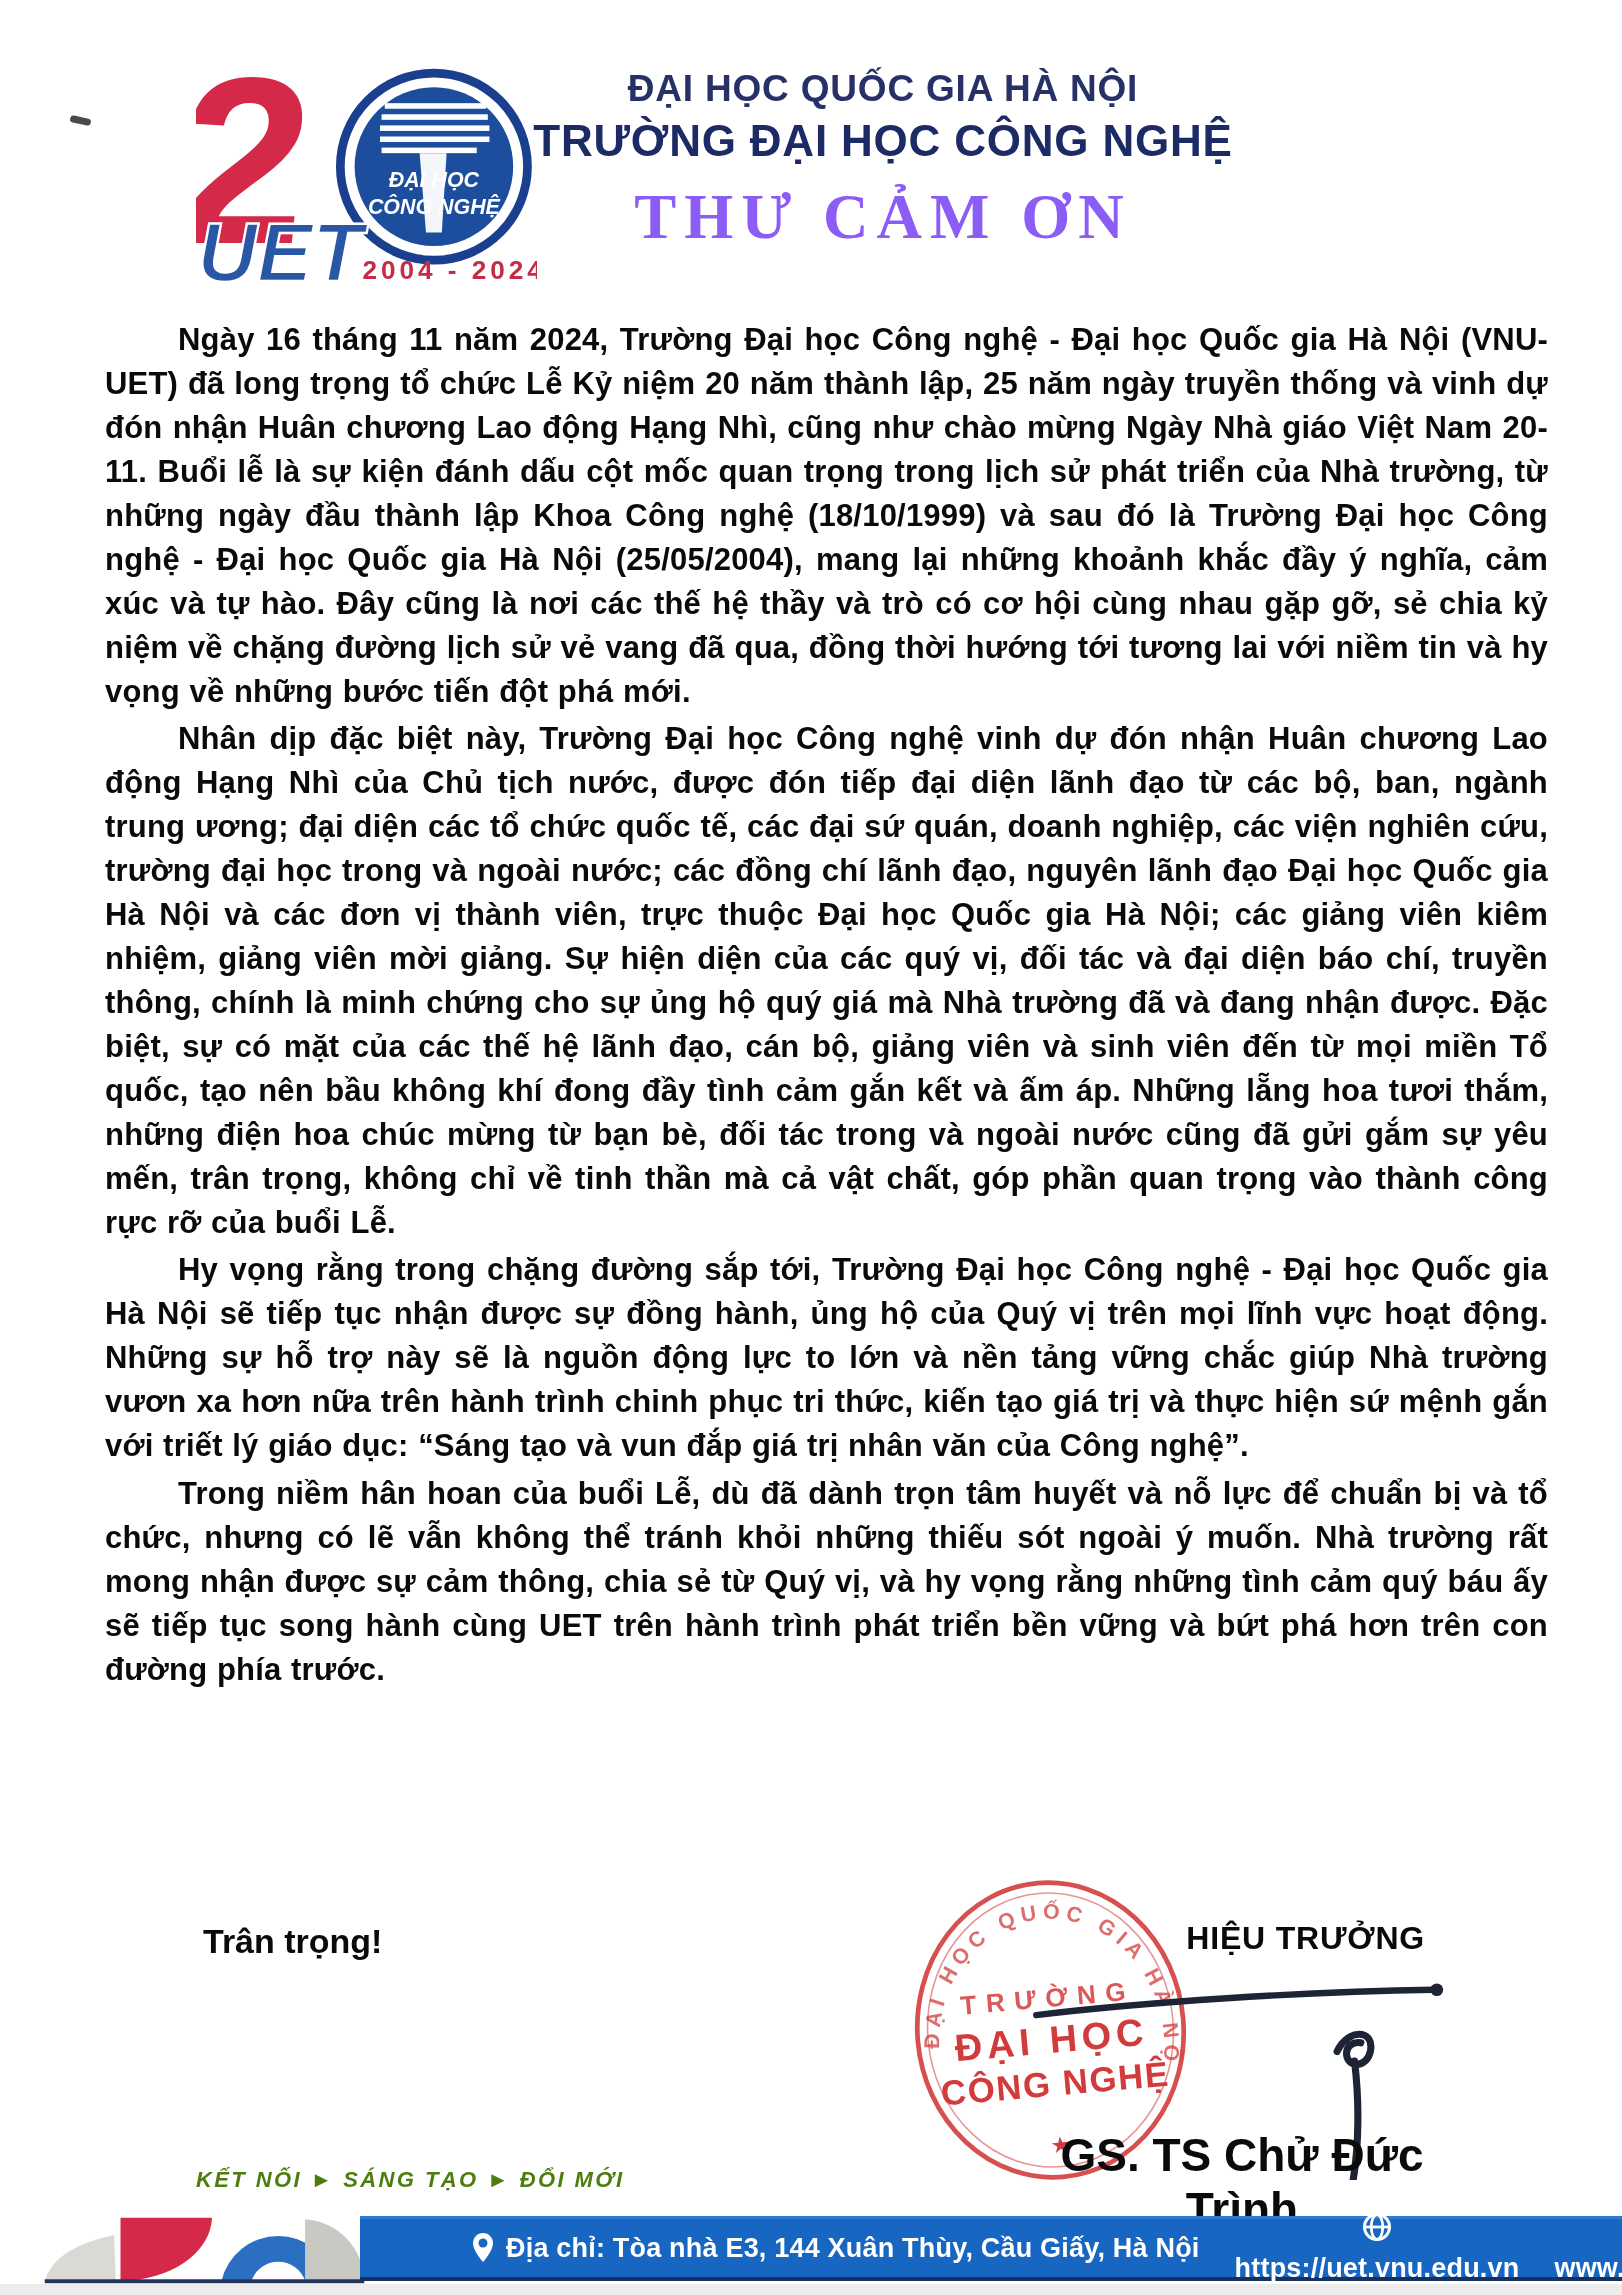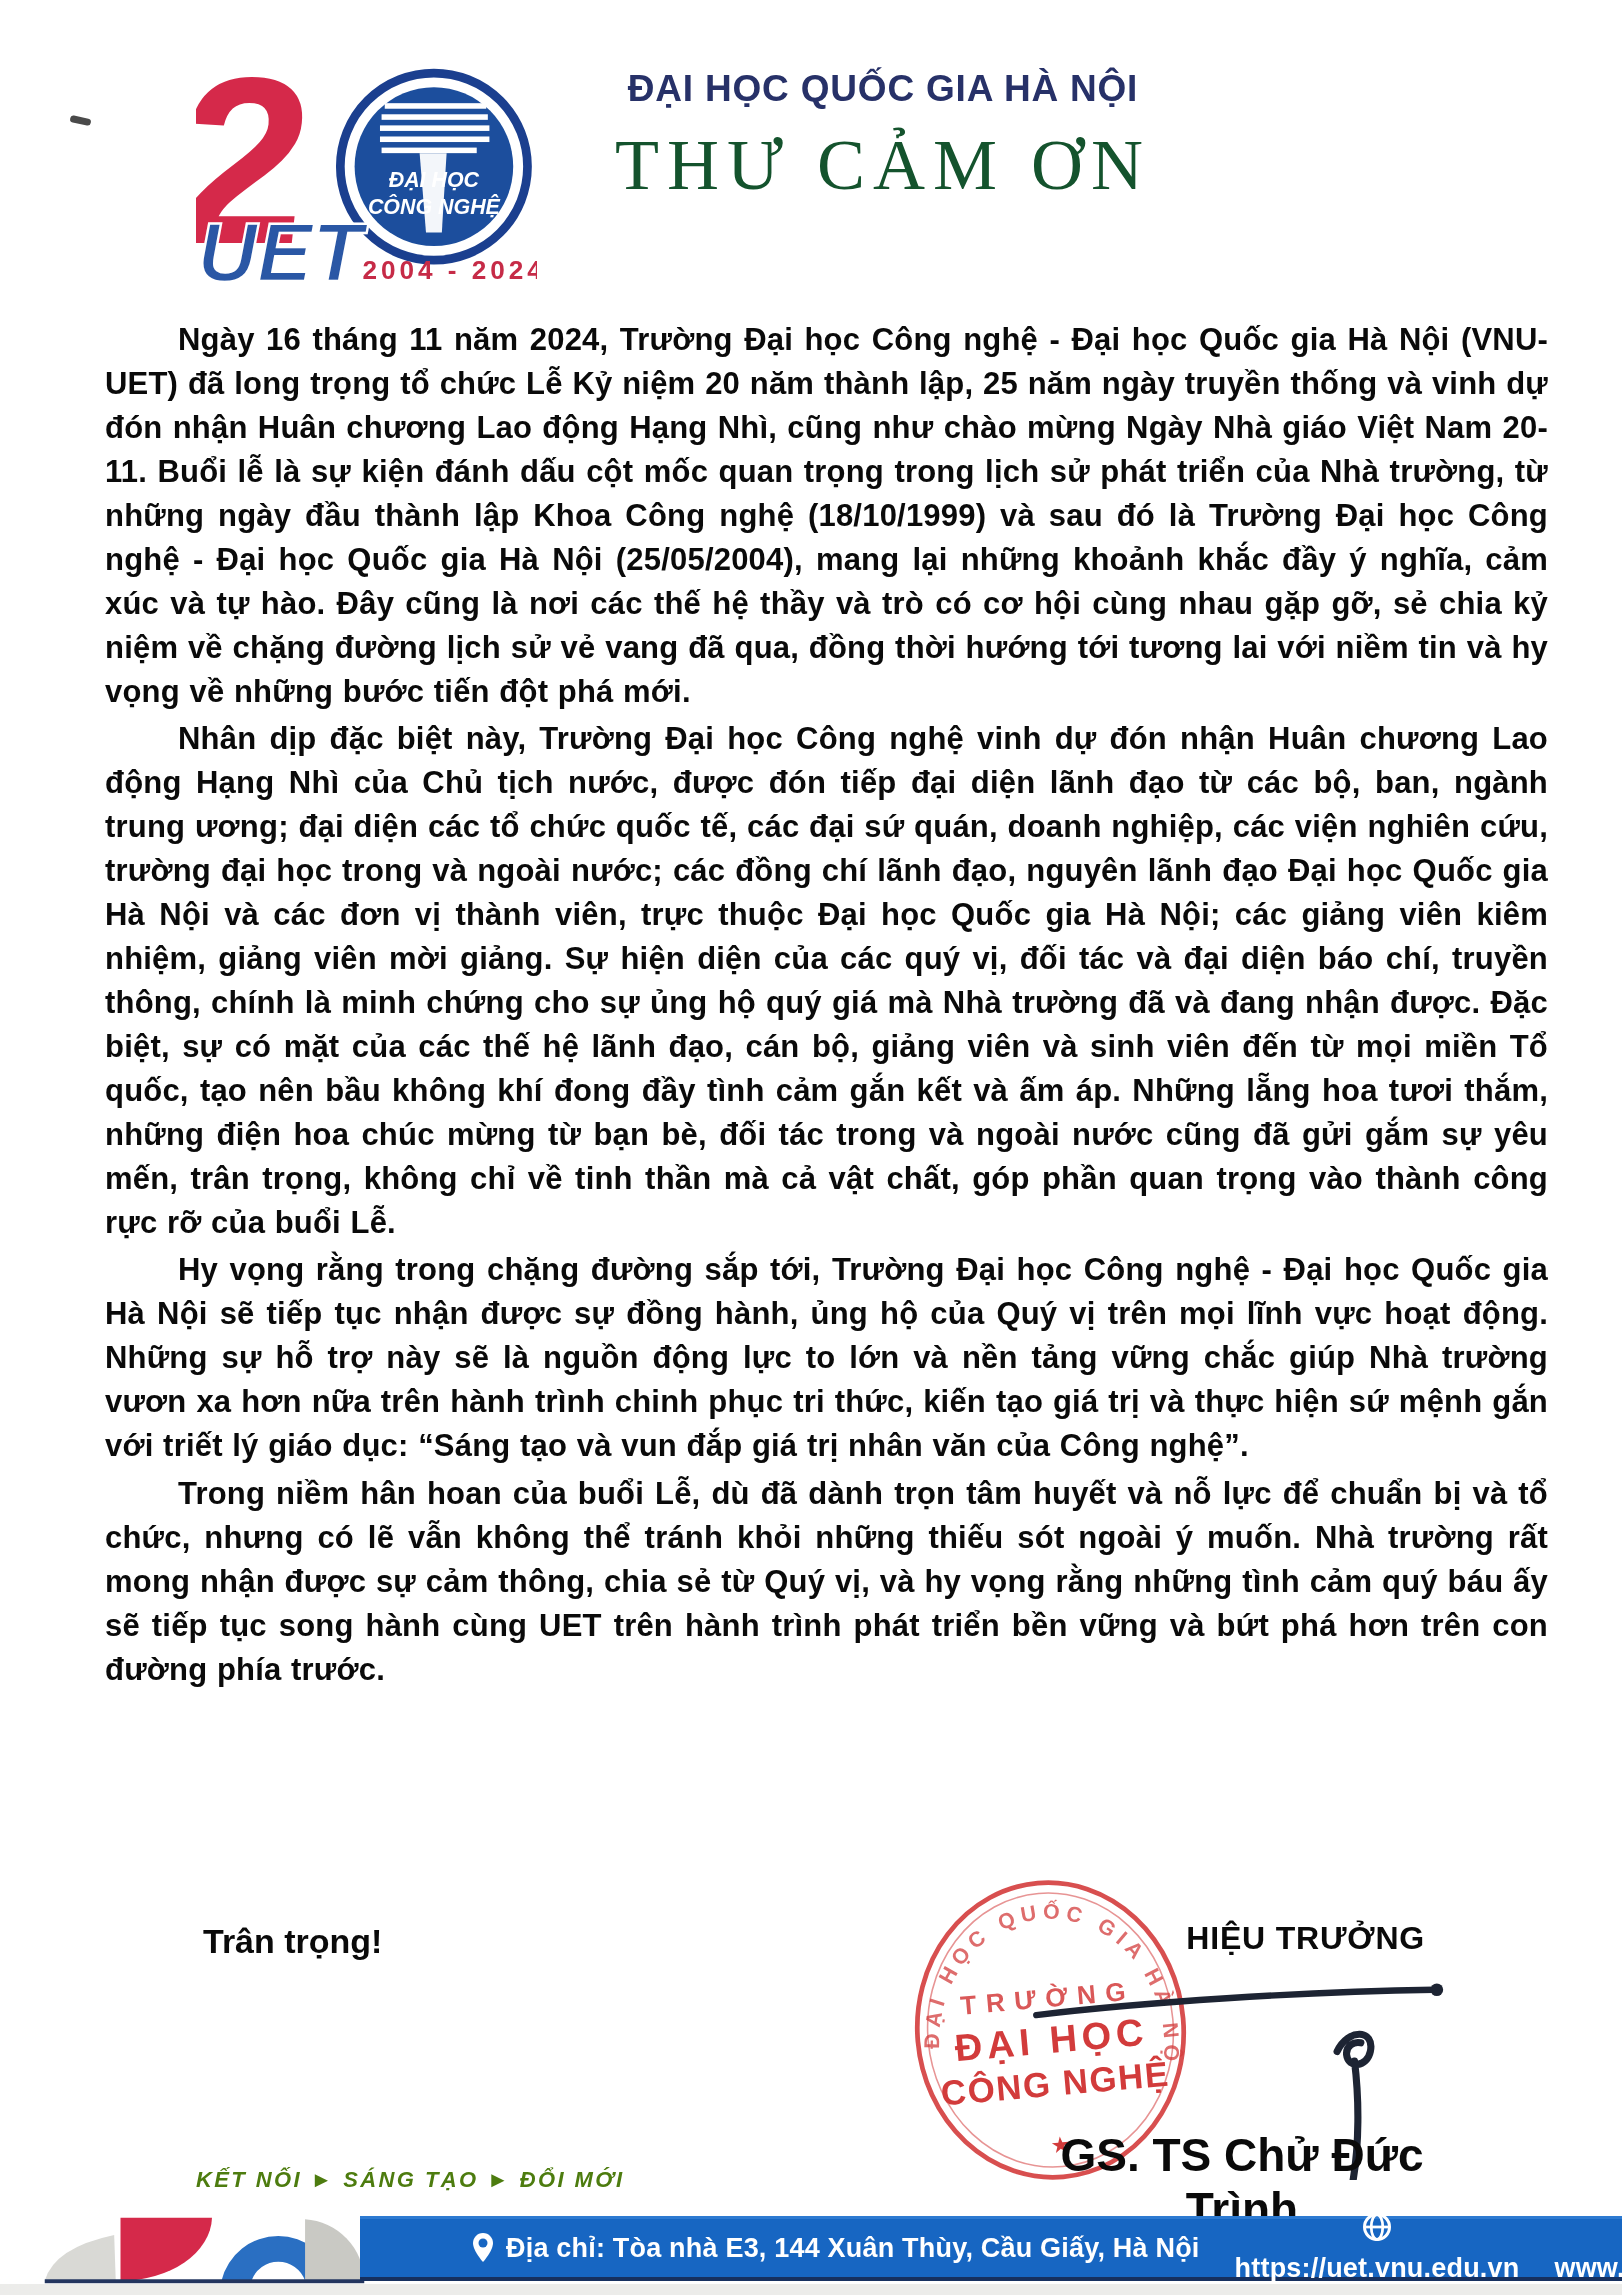--- a/index.html
+++ b/index.html
@@ -7,22 +7,22 @@
     position:relative;width:1622px;height:2295px;margin:0 auto;
     background:#ffffff;overflow:hidden;
     font-family:"Liberation Sans",sans-serif;color:#0a0a0a;
   }
   
   .logo{position:absolute;left:196px;top:46px;width:341px;height:246px;}
   .head-text{position:absolute;left:507px;top:68px;width:752px;text-align:center;}
   .org1{font-size:37px;font-weight:600;color:#273168;letter-spacing:0.8px;}
   .org2{font-size:44px;font-weight:800;color:#1c2a66;letter-spacing:0.8px;margin-top:6.3px;}
   .doc-title{
-    font-family:"Liberation Serif",serif;font-weight:400;
-    font-size:72px;color:#14532d;letter-spacing:8px;margin-top:14.3px;
+    font-family:"Liberation Serif",serif;font-weight:700;
+    font-size:63px;color:#8b5cf6;letter-spacing:8px;margin-top:14.3px;
   }
   .scan-dash{position:absolute;left:70px;top:117px;width:20.6px;height:7.1px;background:#2a2a2a;
     transform:rotate(12deg);border-radius:3.2px;opacity:.85;}
   
   .body-block{position:absolute;left:105px;top:318px;width:1443px;}
   .greeting{font-size:34px;font-weight:700;font-style:italic;margin:0 0 28.5px 0;}
   .body-block p{
     margin:0 0 3.2px 0;font-size:31px;line-height:44px;font-weight:600;
     text-align:justify;text-indent:73px;letter-spacing:0.2px;word-spacing:0.8px;
   }
@@ -79,20 +79,21 @@
         <text x="300" y="212" text-anchor="middle" font-family="Liberation Sans, sans-serif" font-style="italic" font-weight="bold" font-size="27" fill="#ffffff">CÔNG NGHỆ</text>
 
         <text x="2" y="296" font-family="Liberation Sans, sans-serif" font-style="italic" font-weight="bold" font-size="104" fill="#2a57a5" stroke="#ffffff" stroke-width="3">UET</text>
 
         <text x="210" y="294" font-family="Liberation Sans, sans-serif" font-weight="bold" font-size="33" fill="#c62b47" letter-spacing="5">2004 - 2024</text>
       </svg>
     </div>
 
     <div class="head-text">
       <div class="org1">ĐẠI HỌC QUỐC GIA HÀ NỘI</div>
+      <div class="org2">TRƯỜNG ĐẠI HỌC CÔNG NGHỆ</div>
       <div class="doc-title">THƯ CẢM ƠN</div>
     </div>
   </header>
 
   <main class="body-block">
     <p>Ngày 16 tháng 11 năm 2024, Trường Đại học Công nghệ - Đại học Quốc gia Hà Nội (VNU-UET) đã long trọng tổ chức Lễ Kỷ niệm 20 năm thành lập, 25 năm ngày truyền thống và vinh dự đón nhận Huân chương Lao động Hạng Nhì, cũng như chào mừng Ngày Nhà giáo Việt Nam 20-11. Buổi lễ là sự kiện đánh dấu cột mốc quan trọng trong lịch sử phát triển của Nhà trường, từ những ngày đầu thành lập Khoa Công nghệ (18/10/1999) và sau đó là Trường Đại học Công nghệ - Đại học Quốc gia Hà Nội (25/05/2004), mang lại những khoảnh khắc đầy ý nghĩa, cảm xúc và tự hào. Đây cũng là nơi các thế hệ thầy và trò có cơ hội cùng nhau gặp gỡ, sẻ chia kỷ niệm về chặng đường lịch sử vẻ vang đã qua, đồng thời hướng tới tương lai với niềm tin và hy vọng về những bước tiến đột phá mới.</p>
     <p>Nhân dịp đặc biệt này, Trường Đại học Công nghệ vinh dự đón nhận Huân chương Lao động Hạng Nhì của Chủ tịch nước, được đón tiếp đại diện lãnh đạo từ các bộ, ban, ngành trung ương; đại diện các tổ chức quốc tế, các đại sứ quán, doanh nghiệp, các viện nghiên cứu, trường đại học trong và ngoài nước; các đồng chí lãnh đạo, nguyên lãnh đạo Đại học Quốc gia Hà Nội và các đơn vị thành viên, trực thuộc Đại học Quốc gia Hà Nội; các giảng viên kiêm nhiệm, giảng viên mời giảng. Sự hiện diện của các quý vị, đối tác và đại diện báo chí, truyền thông, chính là minh chứng cho sự ủng hộ quý giá mà Nhà trường đã và đang nhận được. Đặc biệt, sự có mặt của các thế hệ lãnh đạo, cán bộ, giảng viên và sinh viên đến từ mọi miền Tổ quốc, tạo nên bầu không khí đong đầy tình cảm gắn kết và ấm áp. Những lẵng hoa tươi thắm, những điện hoa chúc mừng từ bạn bè, đối tác trong và ngoài nước cũng đã gửi gắm sự yêu mến, trân trọng, không chỉ về tinh thần mà cả vật chất, góp phần quan trọng vào thành công rực rỡ của buổi Lễ.</p>
     <p>Hy vọng rằng trong chặng đường sắp tới, Trường Đại học Công nghệ - Đại học Quốc gia Hà Nội sẽ tiếp tục nhận được sự đồng hành, ủng hộ của Quý vị trên mọi lĩnh vực hoạt động. Những sự hỗ trợ này sẽ là nguồn động lực to lớn và nền tảng vững chắc giúp Nhà trường vươn xa hơn nữa trên hành trình chinh phục tri thức, kiến tạo giá trị và thực hiện sứ mệnh gắn với triết lý giáo dục: “Sáng tạo và vun đắp giá trị nhân văn của Công nghệ”.</p>
     <p>Trong niềm hân hoan của buổi Lễ, dù đã dành trọn tâm huyết và nỗ lực để chuẩn bị và tổ chức, nhưng có lẽ vẫn không thể tránh khỏi những thiếu sót ngoài ý muốn. Nhà trường rất mong nhận được sự cảm thông, chia sẻ từ Quý vị, và hy vọng rằng những tình cảm quý báu ấy sẽ tiếp tục song hành cùng UET trên hành trình phát triển bền vững và bứt phá hơn trên con đường phía trước.</p>
   </main>

